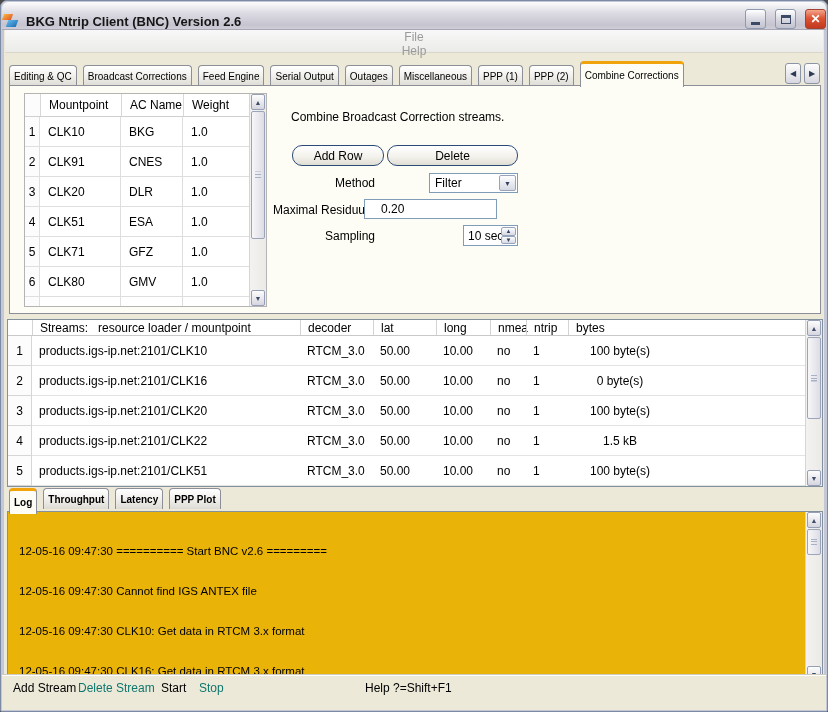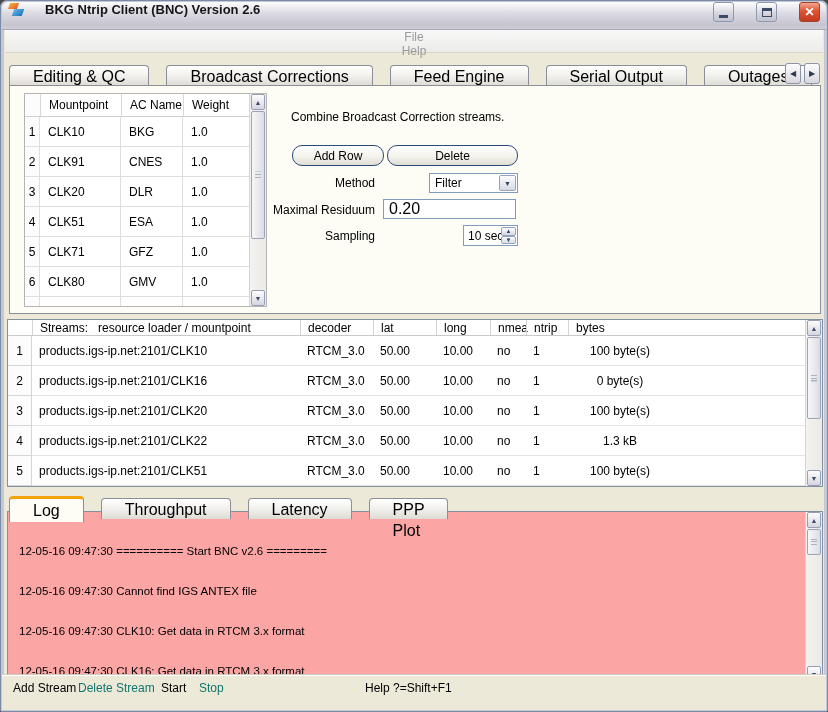--- a/index.html
+++ b/index.html
@@ -8,41 +8,41 @@
     position:relative;width:828px;height:712px;overflow:hidden;
     font-family:"Liberation Sans",sans-serif;color:#000;
     background:#ece9d8;border:1px solid #7c8ba5;
     border-radius:7px 7px 2px 2px;
     box-shadow:inset 0 0 0 3px #c3c7d6;
   }
   
   .titlebar{
     position:absolute;left:1px;top:1px;right:1px;height:28px;
     background:linear-gradient(#fdfdfd,#dddce4 40%,#c6c4cf 85%,#cfcdd8);
-    border-radius:6px 6px 0 0;display:flex;align-items:flex-start;
-    padding:0 6px;gap:19px;border-bottom:1px solid #a8a7b3;
+    border-radius:6px 6px 0 0;display:flex;align-items:flex-end;
+    padding:0 0;gap:6px;border-bottom:1px solid #a8a7b3;
   }
   .appicon{position:relative;width:18px;height:16px;flex:0 0 auto;}
   .appicon .d1{position:absolute;left:1px;top:1px;width:9px;height:6px;background:linear-gradient(135deg,#f7b43e,#e2572a);transform:skewX(-20deg);}
   .appicon .d2{position:absolute;left:5px;top:7px;width:10px;height:7px;background:linear-gradient(135deg,#63b9ea,#1f6fb4);transform:skewX(-20deg);}
   .title{font-size:13px;font-weight:bold;color:#161616;flex:1 1 auto;white-space:nowrap;}
   .winbtn{width:21px;height:20px;border:1px solid #8d99af;border-radius:3px;margin-left:3px;
     background:linear-gradient(#ffffff,#d3d4de 60%,#c2c3cf);display:flex;align-items:center;justify-content:center;
     font-size:11px;color:#3c4a66;flex:0 0 auto;line-height:1;}
   .winbtn.close{background:linear-gradient(#f4a58d,#dd5434 45%,#c23a20);border-color:#a0442f;color:#fff;font-weight:bold;font-size:12px;}
   .winbtn .minbar{width:9px;height:3px;background:#3c4a66;margin-top:9px;}
   .winbtn .maxbox{width:10px;height:9px;border:1px solid #3c4a66;border-top-width:3px;}
   
   .menubar{position:absolute;left:4px;top:29px;right:4px;height:23px;
     background:linear-gradient(#f8f8f8,#ebebe9);border-bottom:1px solid #d9d6ca;
     display:flex;align-items:center;font-size:12px;color:#9a9a9a;flex-direction:column;}
   .menuitem{padding:0 10px;}
   
   .tabbar{position:absolute;left:8px;top:59px;width:812px;height:26px;display:flex;align-items:flex-end;white-space:nowrap;}
-  .tab{height:21px;line-height:21px;padding:0 23px;font-size:16px;margin-right:17px;
+  .tab{height:21px;line-height:21px;padding:0 4px;font-size:10px;margin-right:6px;
     background:linear-gradient(#ffffff,#f1f0ed 50%,#dddbd4);
     border:1px solid #8c8f98;border-bottom:none;border-radius:4px 4px 0 0;z-index:1;}
   .tab.active{height:26px;line-height:24px;background:#fdfdf6;border-top:3px solid #f0a30a;
     border-radius:4px 4px 0 0;z-index:3;margin-bottom:-1px;}
   .tabscroll{position:absolute;top:3px;width:16px;height:21px;border:1px solid #8c95a5;border-radius:3px;
     background:linear-gradient(#fdfdfd,#d8d7e0);display:flex;align-items:center;justify-content:center;
     font-size:8px;color:#2e3a52;z-index:4;}
   .tabscroll.left{right:26px;}
   .tabscroll.right{right:7px;}
   
@@ -70,22 +70,22 @@
     background:repeating-linear-gradient(#a9b1c5 0 1px,transparent 1px 3px);}
   
   .desc{position:absolute;left:281px;top:24px;font-size:12px;}
   .xpbtn{position:absolute;height:21px;border:1px solid #2a4a78;border-radius:10px;font-size:12px;
     background:linear-gradient(#ffffff,#f3f2ec 55%,#e0ded4);display:flex;align-items:center;justify-content:center;}
   .lbl{position:absolute;width:193px;text-align:right;font-size:12px;}
   .combo{position:absolute;left:419px;top:87px;width:89px;height:20px;border:1px solid #7f9db9;background:#fff;
     font-size:12px;display:flex;align-items:center;padding-left:5px;}
   .combo .arrowbtn{position:absolute;right:1px;top:1px;bottom:1px;width:17px;border:1px solid #96a4bc;border-radius:2px;
     background:linear-gradient(#fefefe,#d6d9e4);display:flex;align-items:center;justify-content:center;font-size:7px;color:#33415e;}
-  .input{position:absolute;left:373px;top:113px;width:133px;height:20px;border:1px solid #7f9db9;background:#fff;
-    font-size:16px;display:flex;align-items:center;padding-left:5px;}
+  .input{position:absolute;left:354px;top:113px;width:133px;height:20px;border:1px solid #7f9db9;background:#fff;
+    font-size:12px;display:flex;align-items:center;padding-left:16px;}
   .spin{position:absolute;left:453px;top:139px;width:55px;height:21px;border:1px solid #7f9db9;background:#fff;
     font-size:12px;display:flex;align-items:center;padding-left:4px;}
   .spinbtns{position:absolute;right:1px;top:1px;bottom:1px;width:15px;display:flex;flex-direction:column;}
   .spinbtn{flex:1;border:1px solid #96a4bc;border-radius:2px;background:linear-gradient(#fdfdfd,#d7dae4);
     display:flex;align-items:center;justify-content:center;font-size:6px;color:#33415e;line-height:1;}
   
   .streams{position:absolute;left:6px;top:318px;width:816px;height:168px;background:#fff;border:1px solid #83909e;overflow:hidden;}
   .st-head{display:flex;height:16px;align-items:center;font-size:12px;border-bottom:1px solid #c9c9c9;}
   .st-head .hc{height:100%;display:flex;align-items:center;padding-left:7px;white-space:pre;}
   .st-head .hc + .hc{border-left:1px solid #d4d4d4;}
@@ -97,22 +97,22 @@
   .s-lat{width:63px;padding-left:7px;}
   .s-long{width:54px;padding-left:7px;}
   .s-nmea{width:36px;padding-left:7px;}
   .s-ntrip{width:42px;padding-left:7px;}
   .s-bytes{width:104px;text-align:center;}
   .st-row .fill{flex:1;align-self:stretch;border-bottom:1px solid #e3e3e3;}
   .st-row > div:not(.s-num){align-self:stretch;display:flex;align-items:center;border-bottom:1px solid #e3e3e3;}
   .st-row .s-bytes{justify-content:center;padding-left:0;}
   .st-scroll{position:absolute;right:0;top:0;bottom:0;width:17px;background:linear-gradient(90deg,#f3f2f0,#eceae6);border-left:1px solid #d5d5d5;}
   
-  .btabbar{position:absolute;left:8px;top:487px;width:400px;height:40px;display:flex;align-items:center;}
-  .logbox{position:absolute;left:6px;top:510px;width:816px;height:172px;background:#fca5a5;border:1px solid #83909e;overflow:hidden;}
+  .btabbar{position:absolute;left:8px;top:487px;width:400px;height:40px;display:flex;align-items:flex-start;font-weight:bold;}
+  .logbox{position:absolute;left:6px;top:510px;width:816px;height:172px;background:#eab308;border:1px solid #83909e;overflow:hidden;}
   .loglines{position:absolute;left:11px;top:6px;font-size:11.5px;line-height:13.4px;white-space:pre;}
   .log-scroll{position:absolute;right:0;top:0;bottom:0;width:17px;background:linear-gradient(90deg,#f3f2f0,#eceae6);border-left:1px solid #d5d5d5;}
   
   .statusbar{position:absolute;left:1px;right:1px;bottom:1px;height:36px;background:#ece9d8;
     border-top:1px solid #cfccbd;box-shadow:inset 0 1px 0 #ffffff;font-size:12px;}
   .statusbar span{position:absolute;top:6px;}
   .disabled{color:#0f766e;}
 </style>
 </head>
 <body>
@@ -296,21 +296,21 @@
       <div class="fill"></div>
     </div>
     <div class="st-row">
       <div class="s-num">4</div>
       <div class="s-mount">products.igs-ip.net:2101/CLK22</div>
       <div class="s-dec">RTCM_3.0</div>
       <div class="s-lat">50.00</div>
       <div class="s-long">10.00</div>
       <div class="s-nmea">no</div>
       <div class="s-ntrip">1</div>
-      <div class="s-bytes">1.3 kB</div>
+      <div class="s-bytes">1.5 kB</div>
       <div class="fill"></div>
     </div>
     <div class="st-row">
       <div class="s-num">5</div>
       <div class="s-mount">products.igs-ip.net:2101/CLK51</div>
       <div class="s-dec">RTCM_3.0</div>
       <div class="s-lat">50.00</div>
       <div class="s-long">10.00</div>
       <div class="s-nmea">no</div>
       <div class="s-ntrip">1</div>

